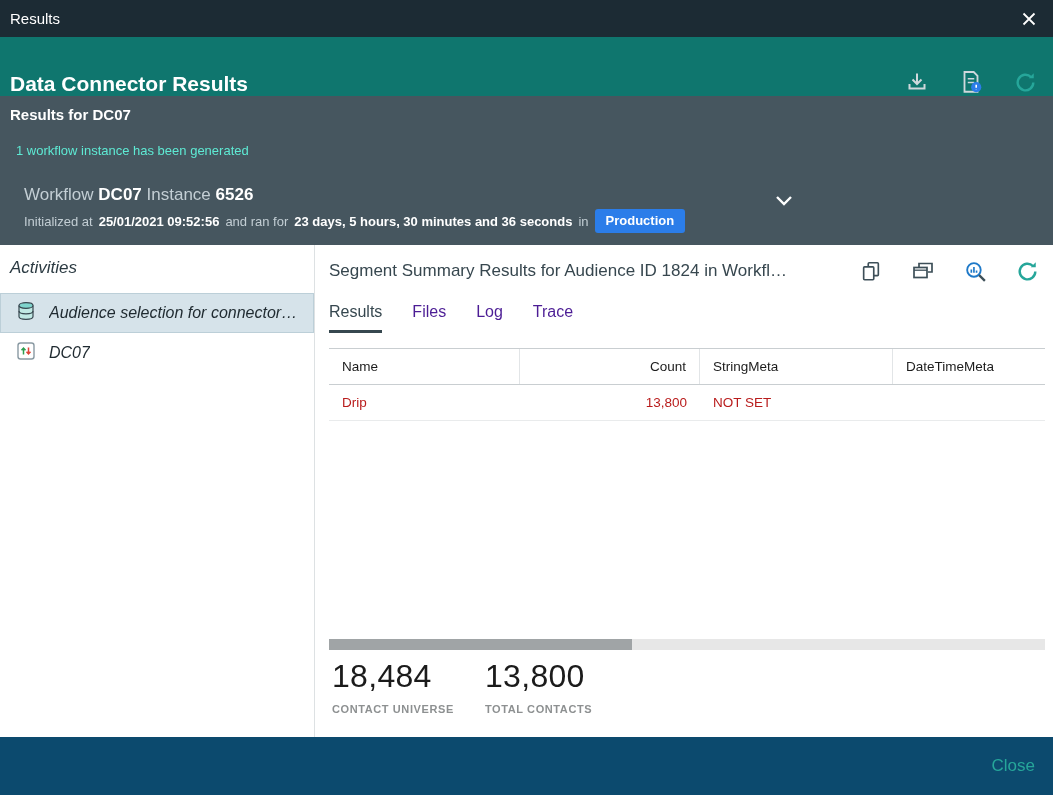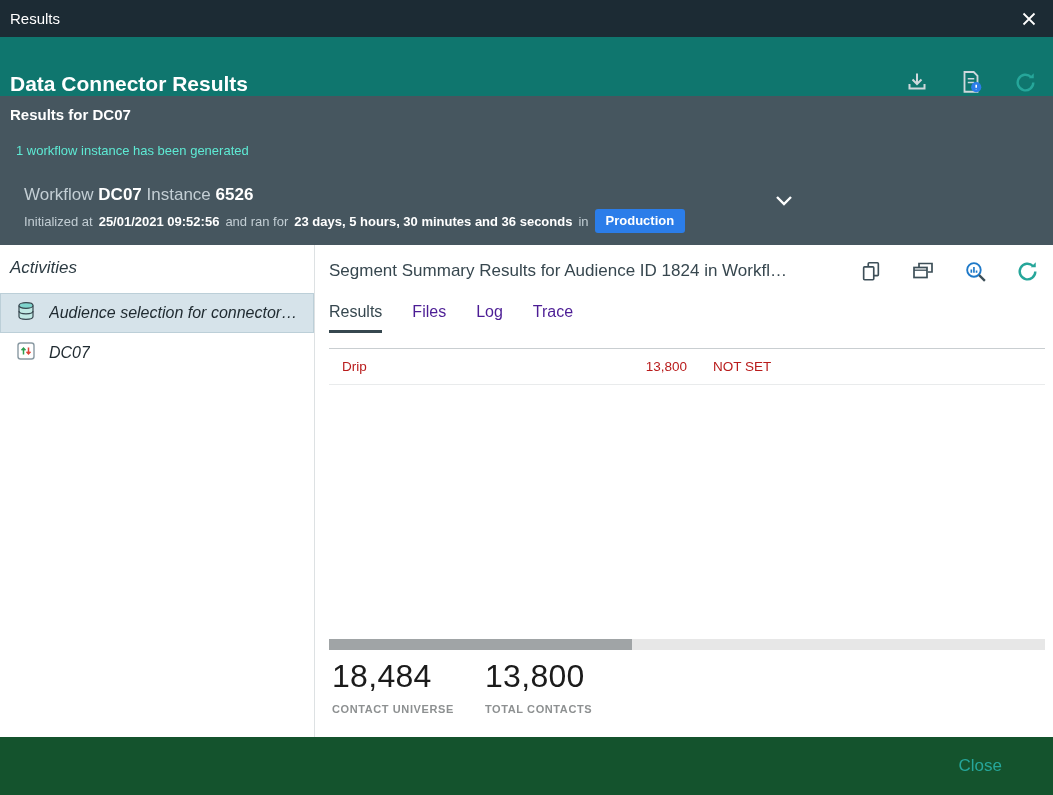--- a/index.html
+++ b/index.html
@@ -69,22 +69,22 @@
   .hscroll { position:absolute; top:394px; left:14px; right:8px; height:11px; background:#e7e7e7; cursor:pointer; }
   .hscroll-thumb { height:11px; width:42.3%; background:#a0a4a6; cursor:grab; }
 
   
   .stats { position:absolute; top:413px; left:17px; display:flex; }
   .stat { min-width:153px; }
   .stat-value { font-size:32px; color:#1b1b1b; letter-spacing:0.3px; }
   .stat-label { margin-top:8px; font-size:11px; color:#8d9091; letter-spacing:0.6px; font-weight:700; }
 
   
-  .footer { position:absolute; bottom:0; left:0; right:0; height:58px; background:#14532d;
-            display:flex; align-items:center; justify-content:flex-end; padding-right:51px; }
+  .footer { position:absolute; bottom:0; left:0; right:0; height:58px; background:#0c4a6e;
+            display:flex; align-items:center; justify-content:flex-end; padding-right:18px; }
   .close-text-btn { font-size:17px; color:#26a69a; cursor:pointer; font-weight:500; }
 </style>
 </head>
 <body>
 
 <div class="app">
 
   <div class="titlebar">
     <span class="titlebar-title">Results</span>
     <span class="close-btn">
@@ -208,20 +208,26 @@
       </div>
 
       <div class="tabs">
         <span class="tab active">Results</span>
         <span class="tab">Files</span>
         <span class="tab">Log</span>
         <span class="tab">Trace</span>
       </div>
 
       <div class="grid">
+        <div class="grid-row grid-head">
+          <div class="cell">Name</div>
+          <div class="cell num">Count</div>
+          <div class="cell">StringMeta</div>
+          <div class="cell">DateTimeMeta</div>
+        </div>
         <div class="grid-body">
           <div class="grid-row">
             <div class="cell">Drip</div>
             <div class="cell num">13,800</div>
             <div class="cell">NOT SET</div>
             <div class="cell"></div>
           </div>
         </div>
       </div>
 

